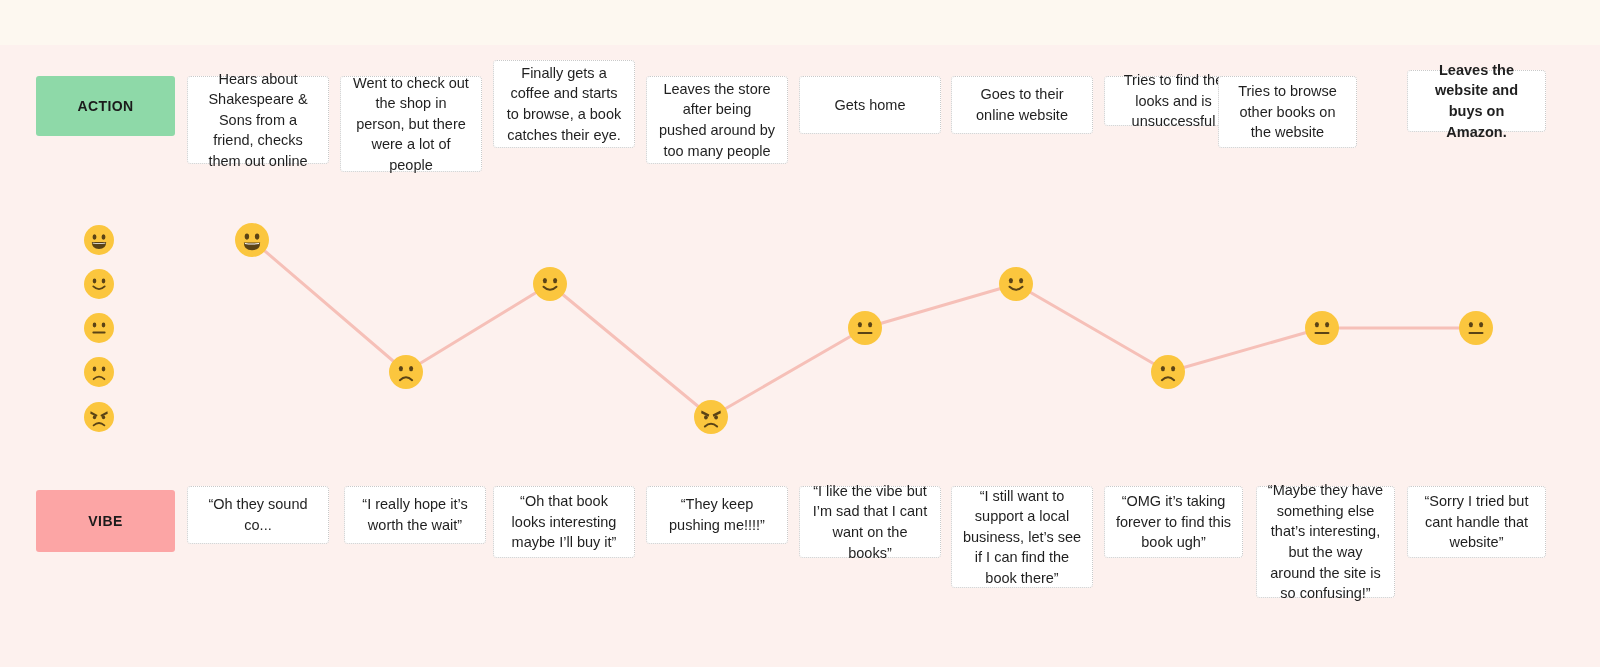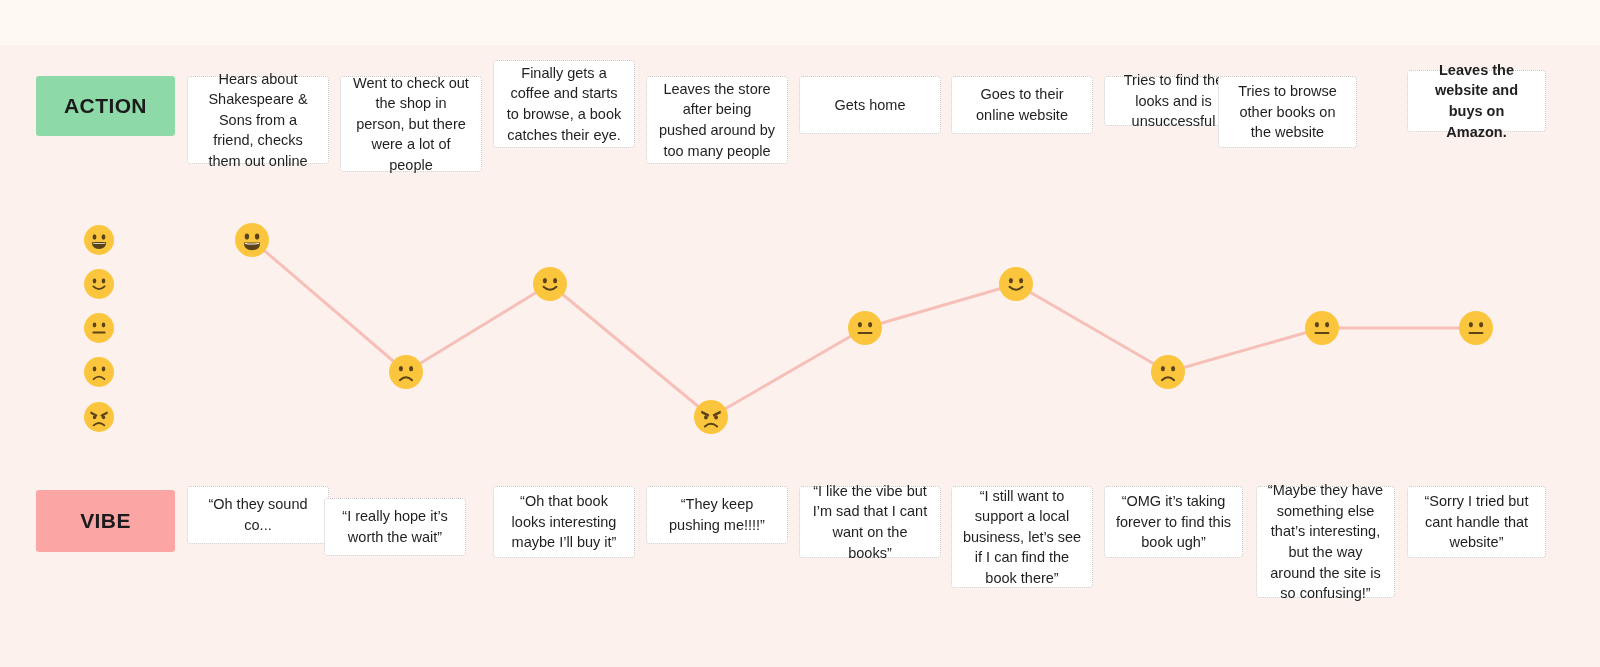--- a/index.html
+++ b/index.html
@@ -23,21 +23,21 @@
   }
 
   
   .row-pill {
     position: absolute;
     display: flex;
     align-items: center;
     justify-content: center;
     border-radius: 3px;
     font-weight: bold;
-    font-size: 21px;
+    font-size: 14px;
     letter-spacing: 0.4px;
     color: #1b1b1b;
   }
   #action-pill {
     left: 36px; top: 76px;
     width: 139px; height: 60px;
     background: #8ed9a8;
   }
   #vibe-pill {
     left: 36px; top: 490px;
@@ -197,21 +197,21 @@
     <ellipse cx="35" cy="40" rx="6" ry="8" fill="#5a4316"></ellipse>
     <ellipse cx="65" cy="40" rx="6" ry="8" fill="#5a4316"></ellipse>
       <path d="M31 65 L69 65" stroke="#5a4316" stroke-width="6" fill="none" stroke-linecap="round"></path>
       </svg></div>
   </div>
 
 <div class="row-pill" id="vibe-pill">VIBE</div>
 
 <div id="vibe-cards">
     <div class="card" style="left: 187px; width: 142px; top: 486px; height: 58px;">“Oh they sound co...</div>
-    <div class="card" style="left: 324px; width: 142px; top: 486px; height: 58px; margin-top: 12px;">“I really hope it’s worth the wait”</div>
+    <div class="card" style="left: 344px; width: 142px; top: 486px; height: 58px;">“I really hope it’s worth the wait”</div>
     <div class="card" style="left: 493px; width: 142px; top: 486px; height: 72px;">“Oh that book looks interesting maybe I’ll buy it”</div>
     <div class="card" style="left: 646px; width: 142px; top: 486px; height: 58px;">“They keep pushing me!!!!”</div>
     <div class="card" style="left: 799px; width: 142px; top: 486px; height: 72px;">“I like the vibe but I’m sad that I cant want on the books”</div>
     <div class="card" style="left: 951px; width: 142px; top: 486px; height: 102px;">“I still want to support a local business, let’s see if I can find the book there”</div>
     <div class="card" style="left: 1104px; width: 139px; top: 486px; height: 72px;">“OMG it’s taking forever to find this book ugh”</div>
     <div class="card" style="left: 1256px; width: 139px; top: 486px; height: 112px;">“Maybe they have something else that’s interesting, but the way around the site is so confusing!”</div>
     <div class="card" style="left: 1407px; width: 139px; top: 486px; height: 72px;">“Sorry I tried but cant handle that website”</div>
   </div>
 
 </body></html>

